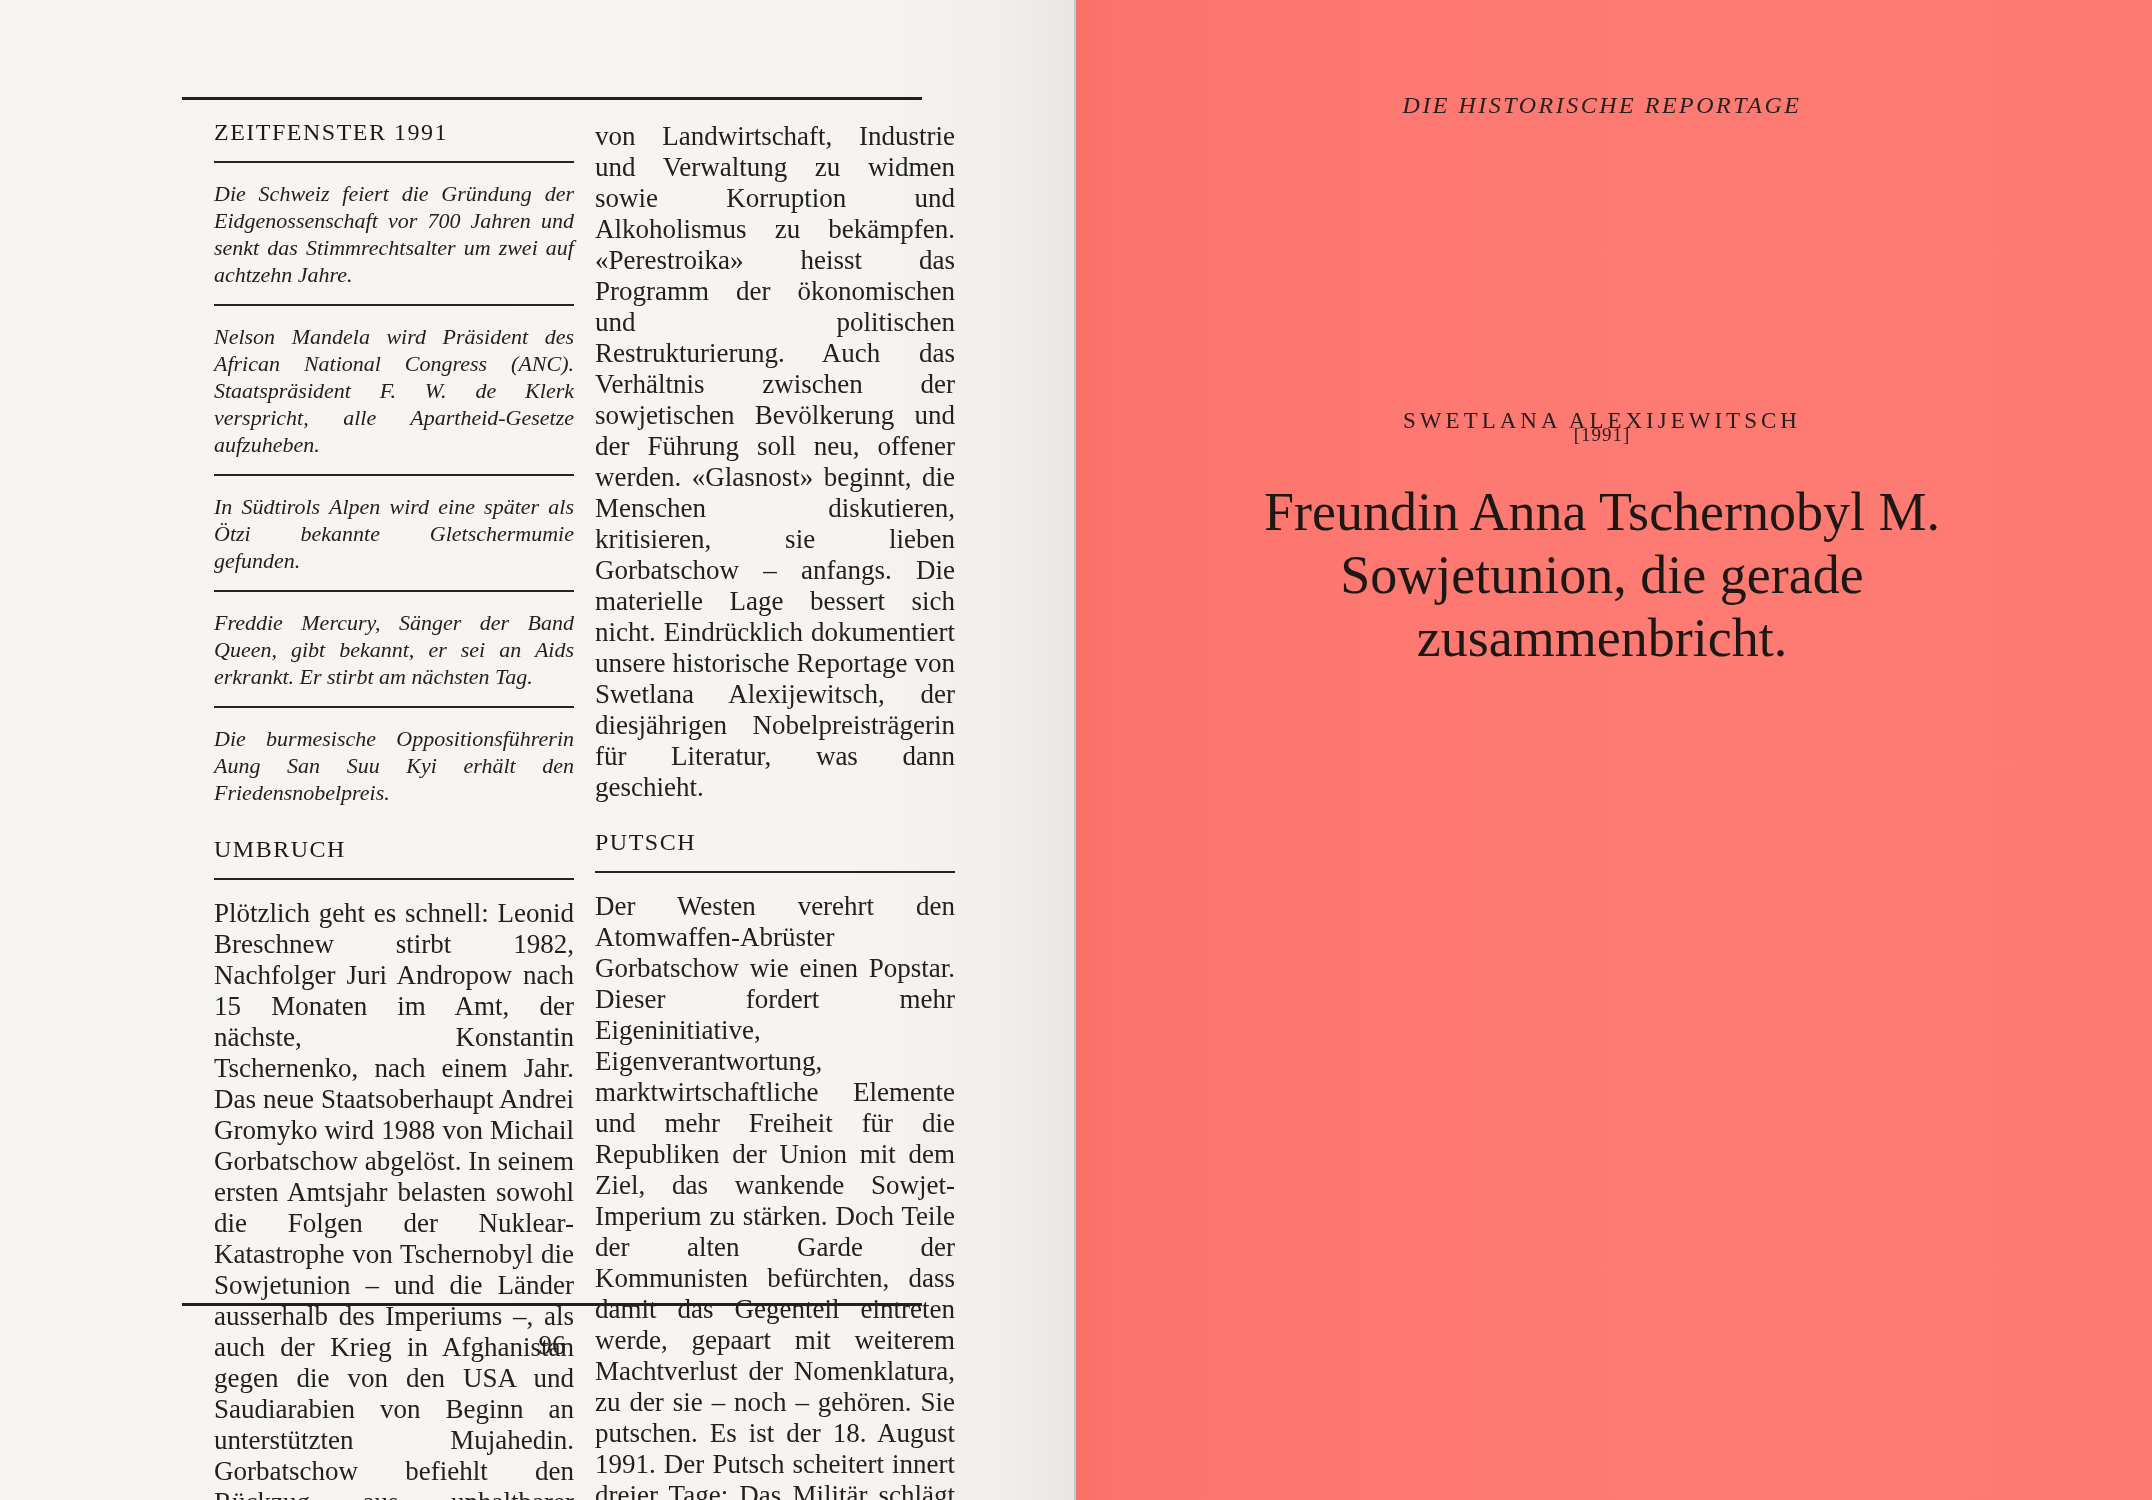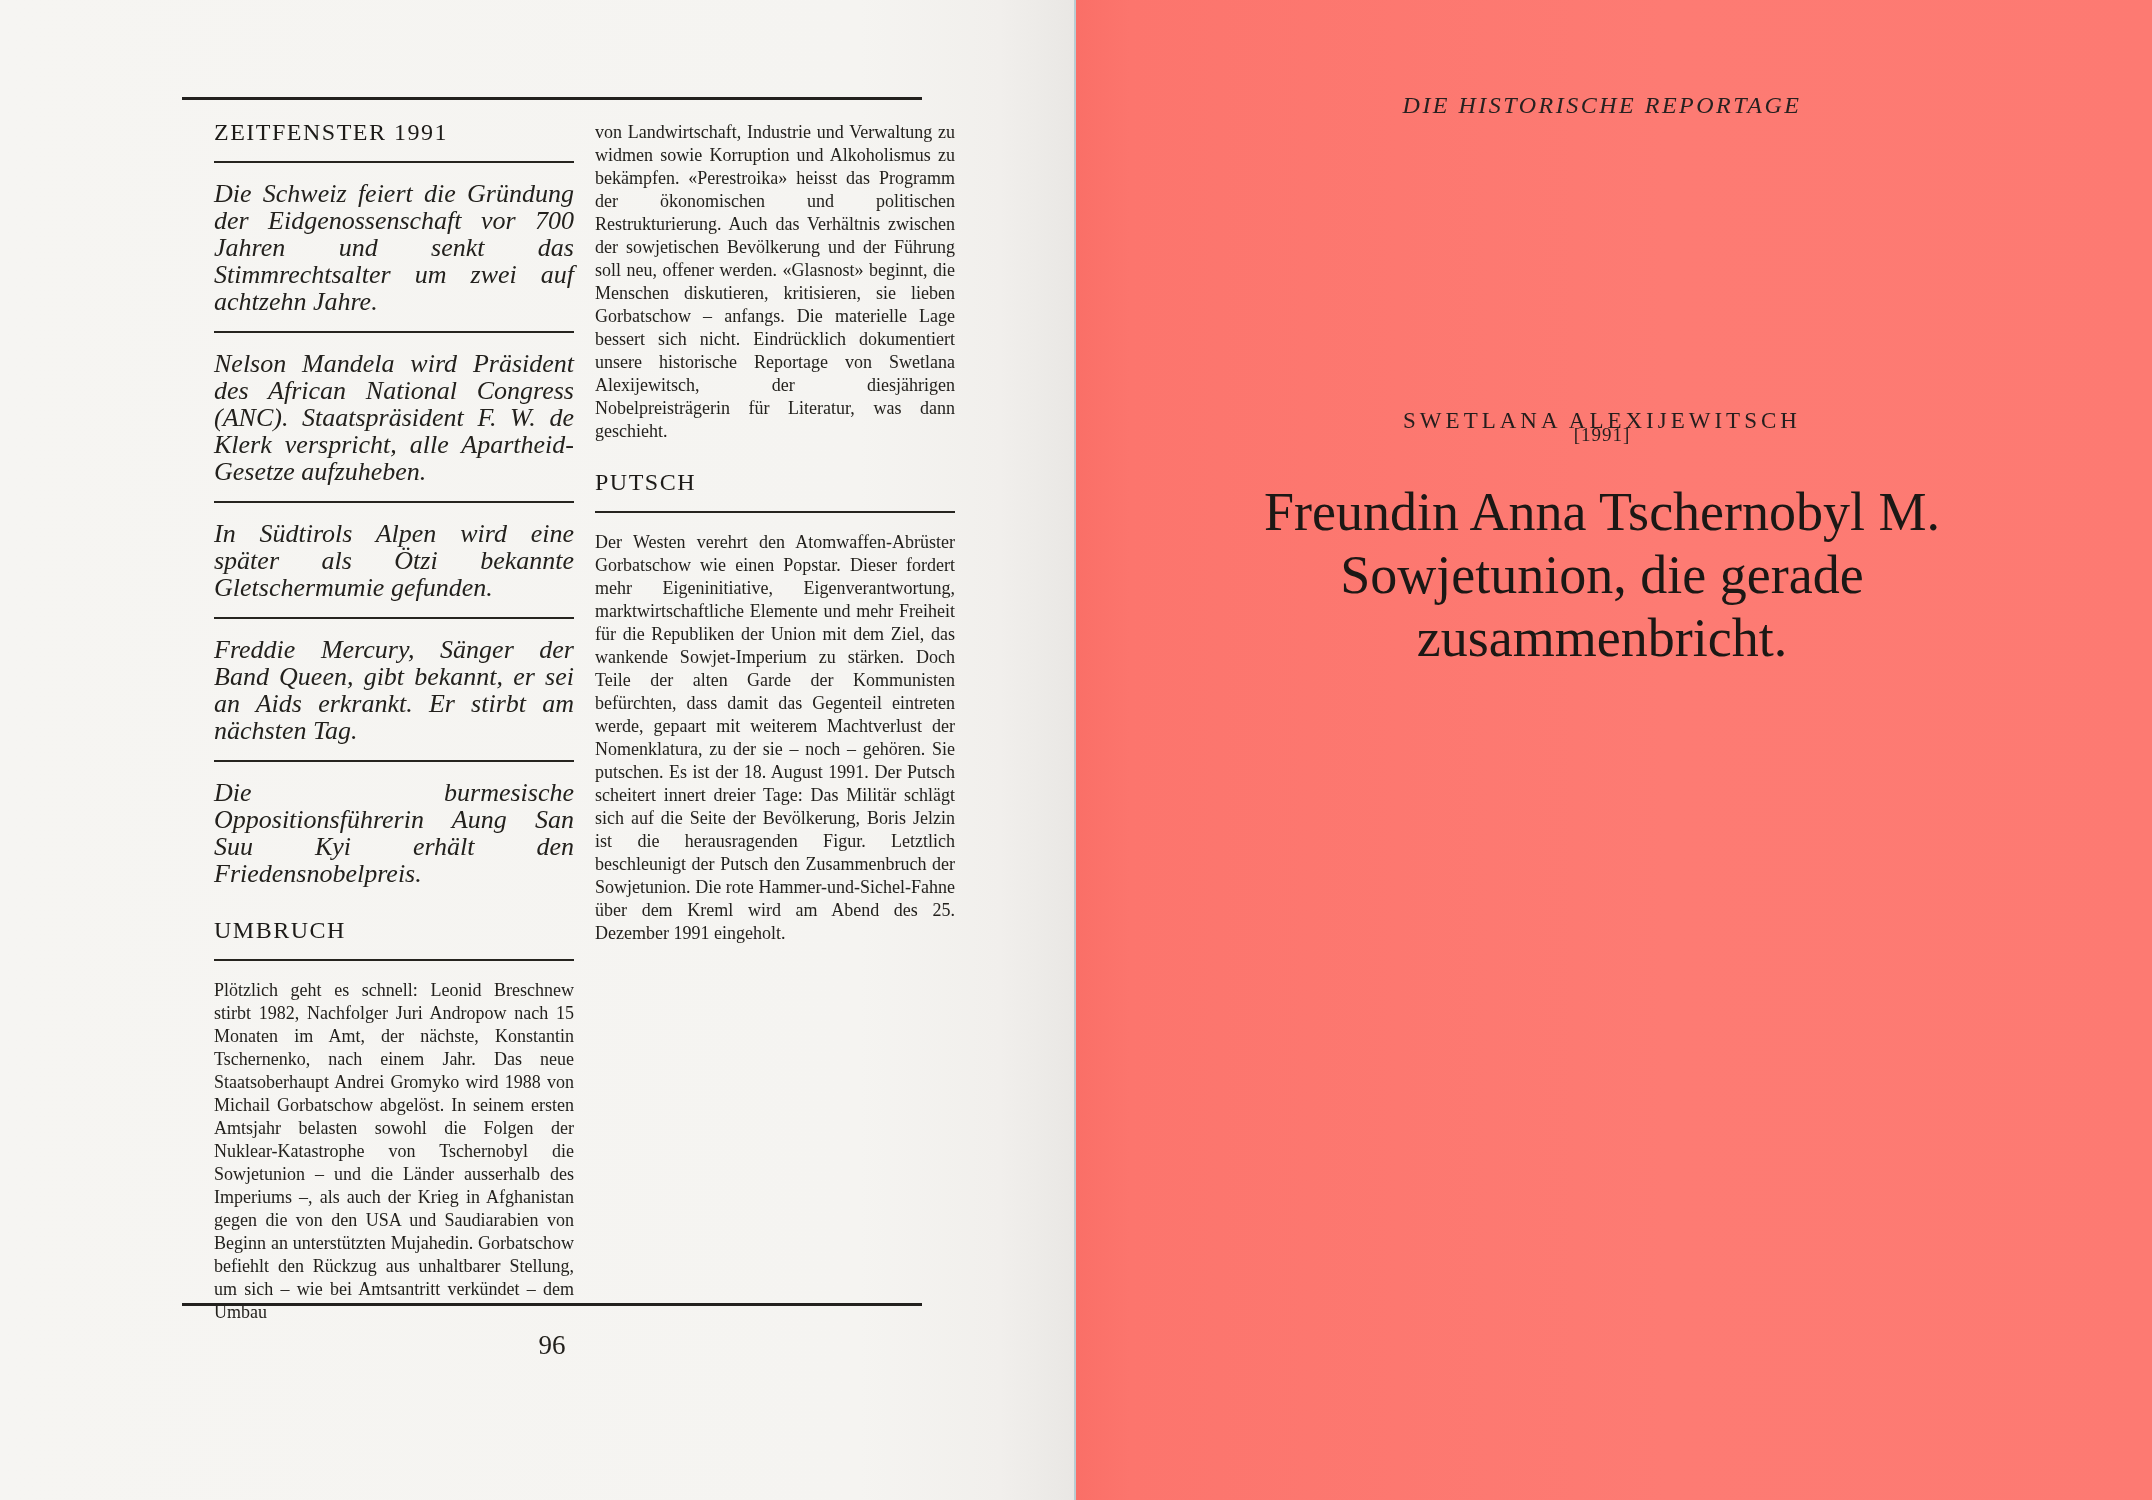--- a/index.html
+++ b/index.html
@@ -51,30 +51,30 @@
   }
   .sep {
     height: 2px;
     background: #26241f;
     border: 0;
     margin: 16px 0 0 0;
   }
   .event {
     margin: 17px 0 0 0;
     font-style: italic;
-    font-size: 26px;
+    font-size: 22px;
     line-height: 27px;
     text-align: justify;
     color: #23211d;
   }
   .event:last-of-type { text-align: left; }
   .bodytext {
     margin: 18px 0 0 0;
-    font-size: 18px;
-    line-height: 23px;
+    font-size: 27px;
+    line-height: 31px;
     text-align: justify;
     hyphens: auto;
     -webkit-hyphens: auto;
     color: #23211d;
   }
   .col-2 .bodytext.first { margin-top: 22px; }
   .h-umbruch { margin-top: 30px; }
   .h-putsch  { margin-top: 26px; }
   .page-number {
     position: absolute;

